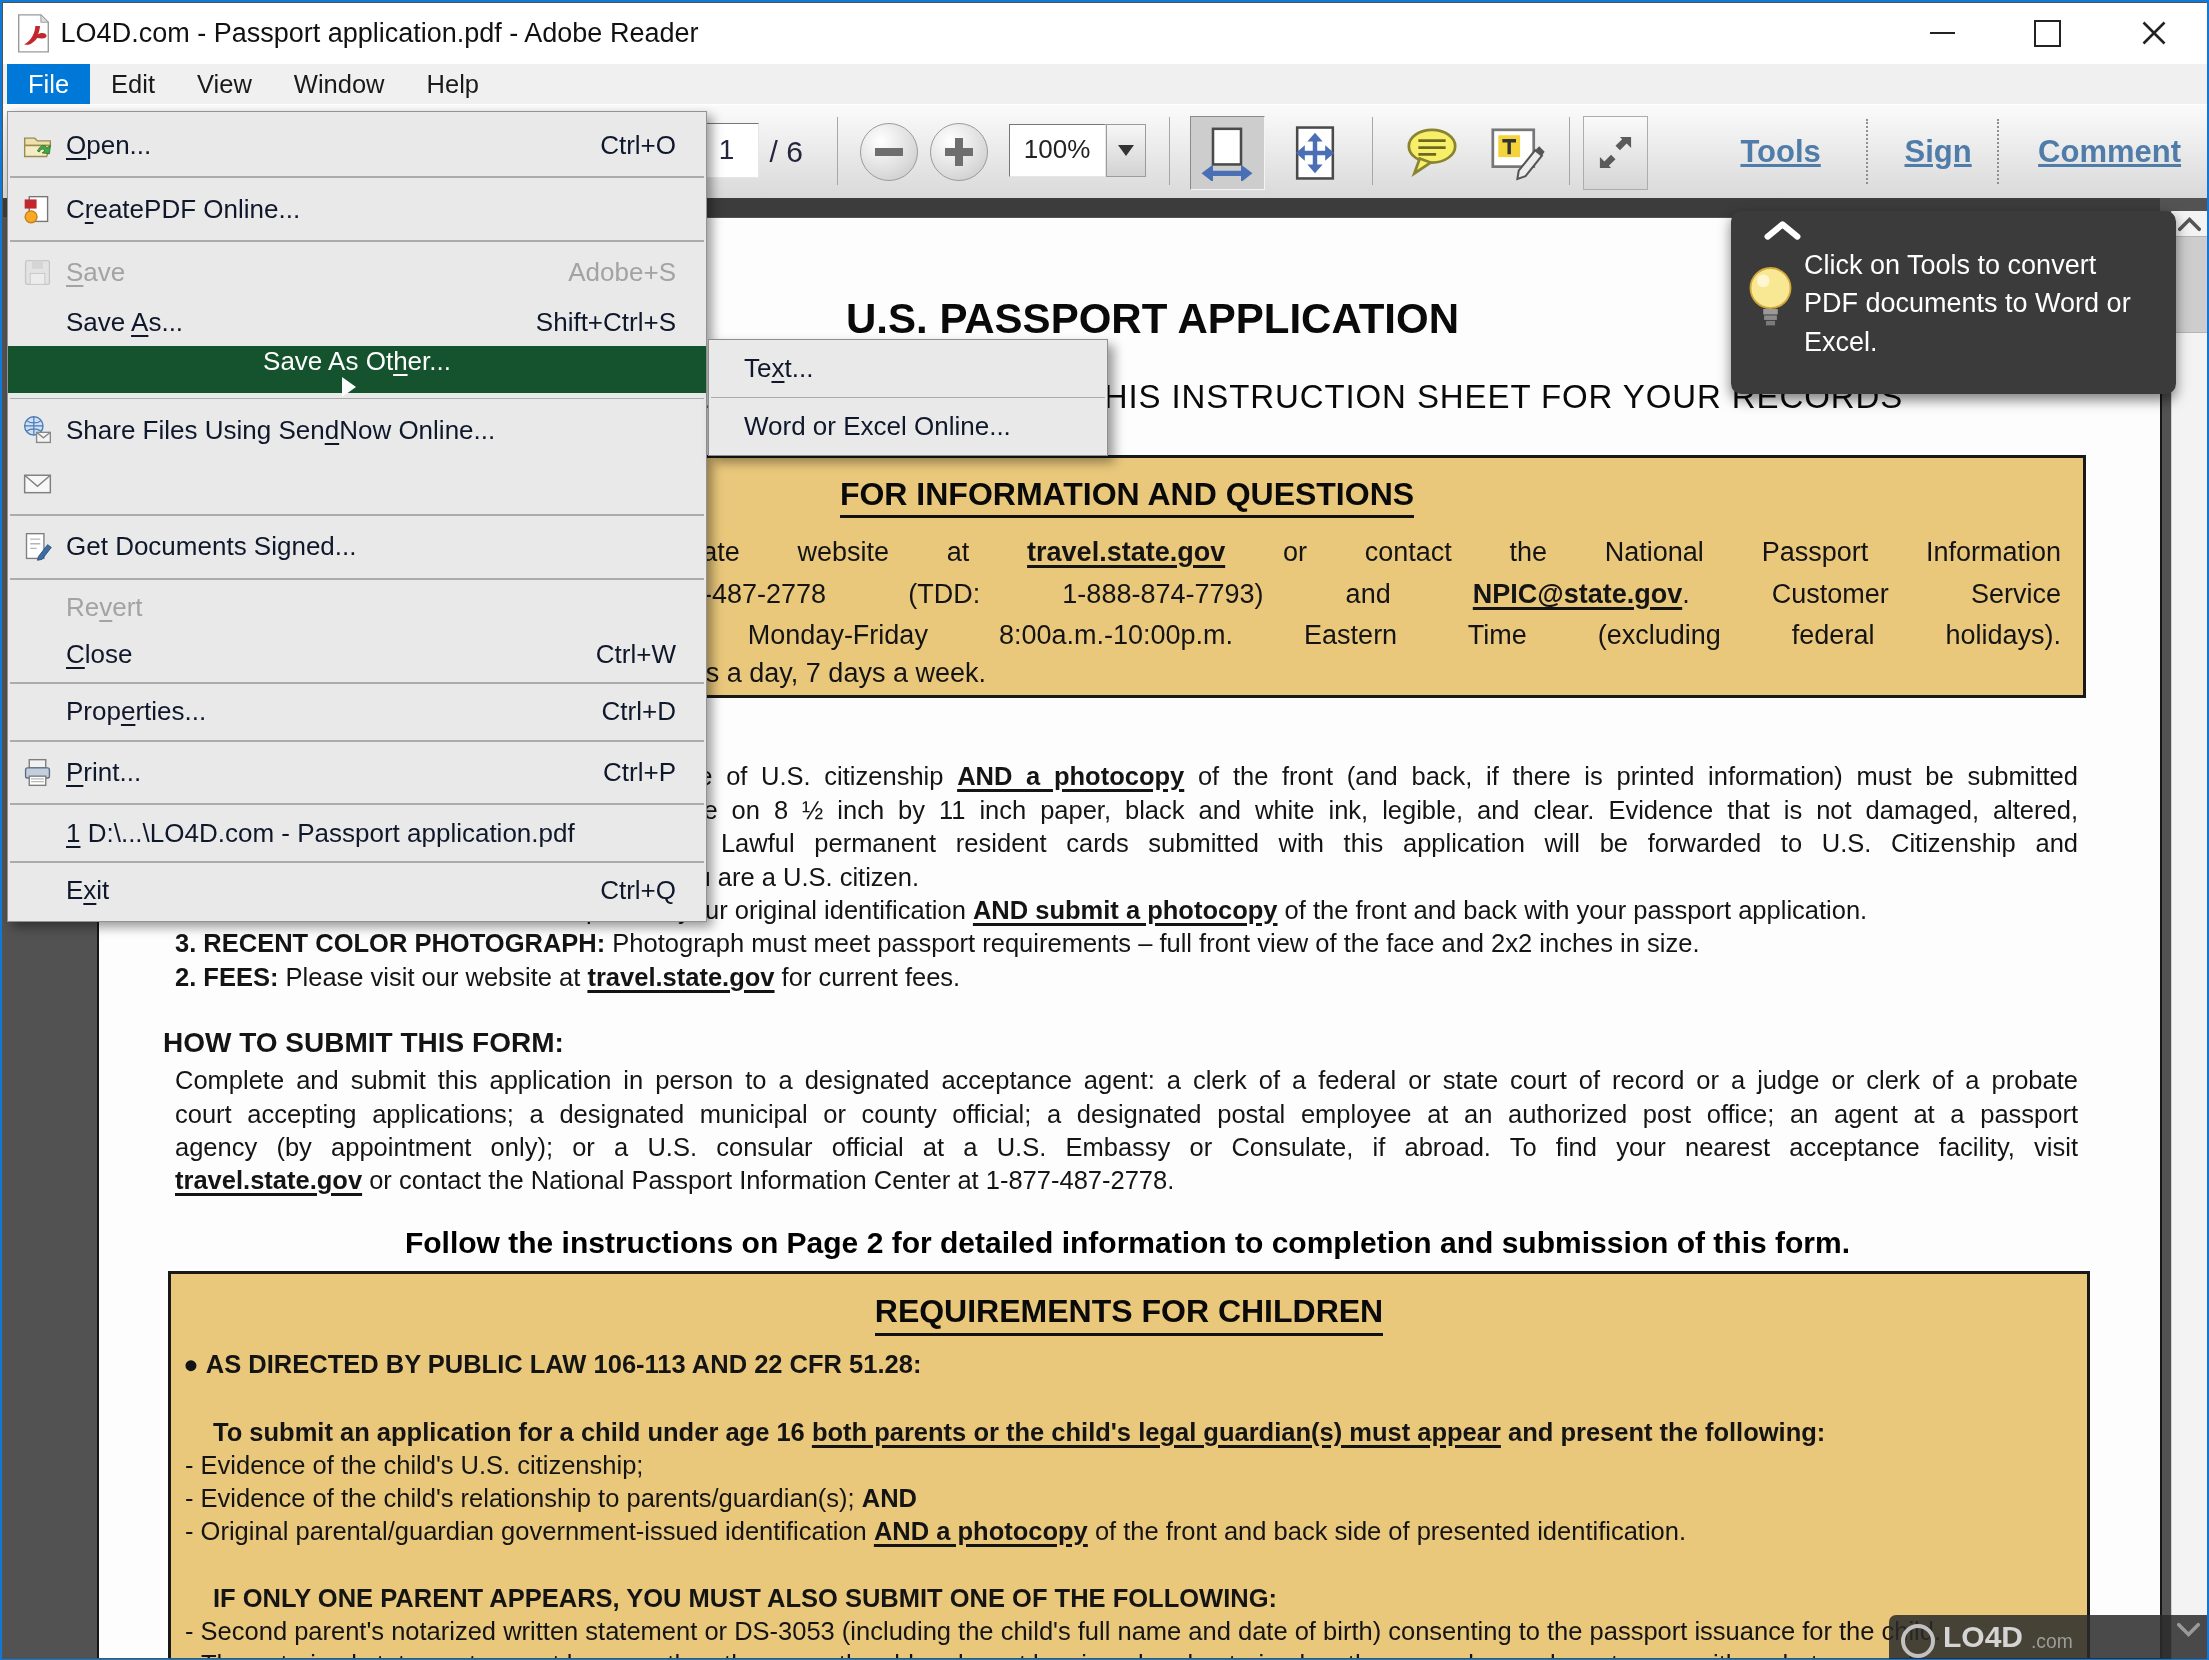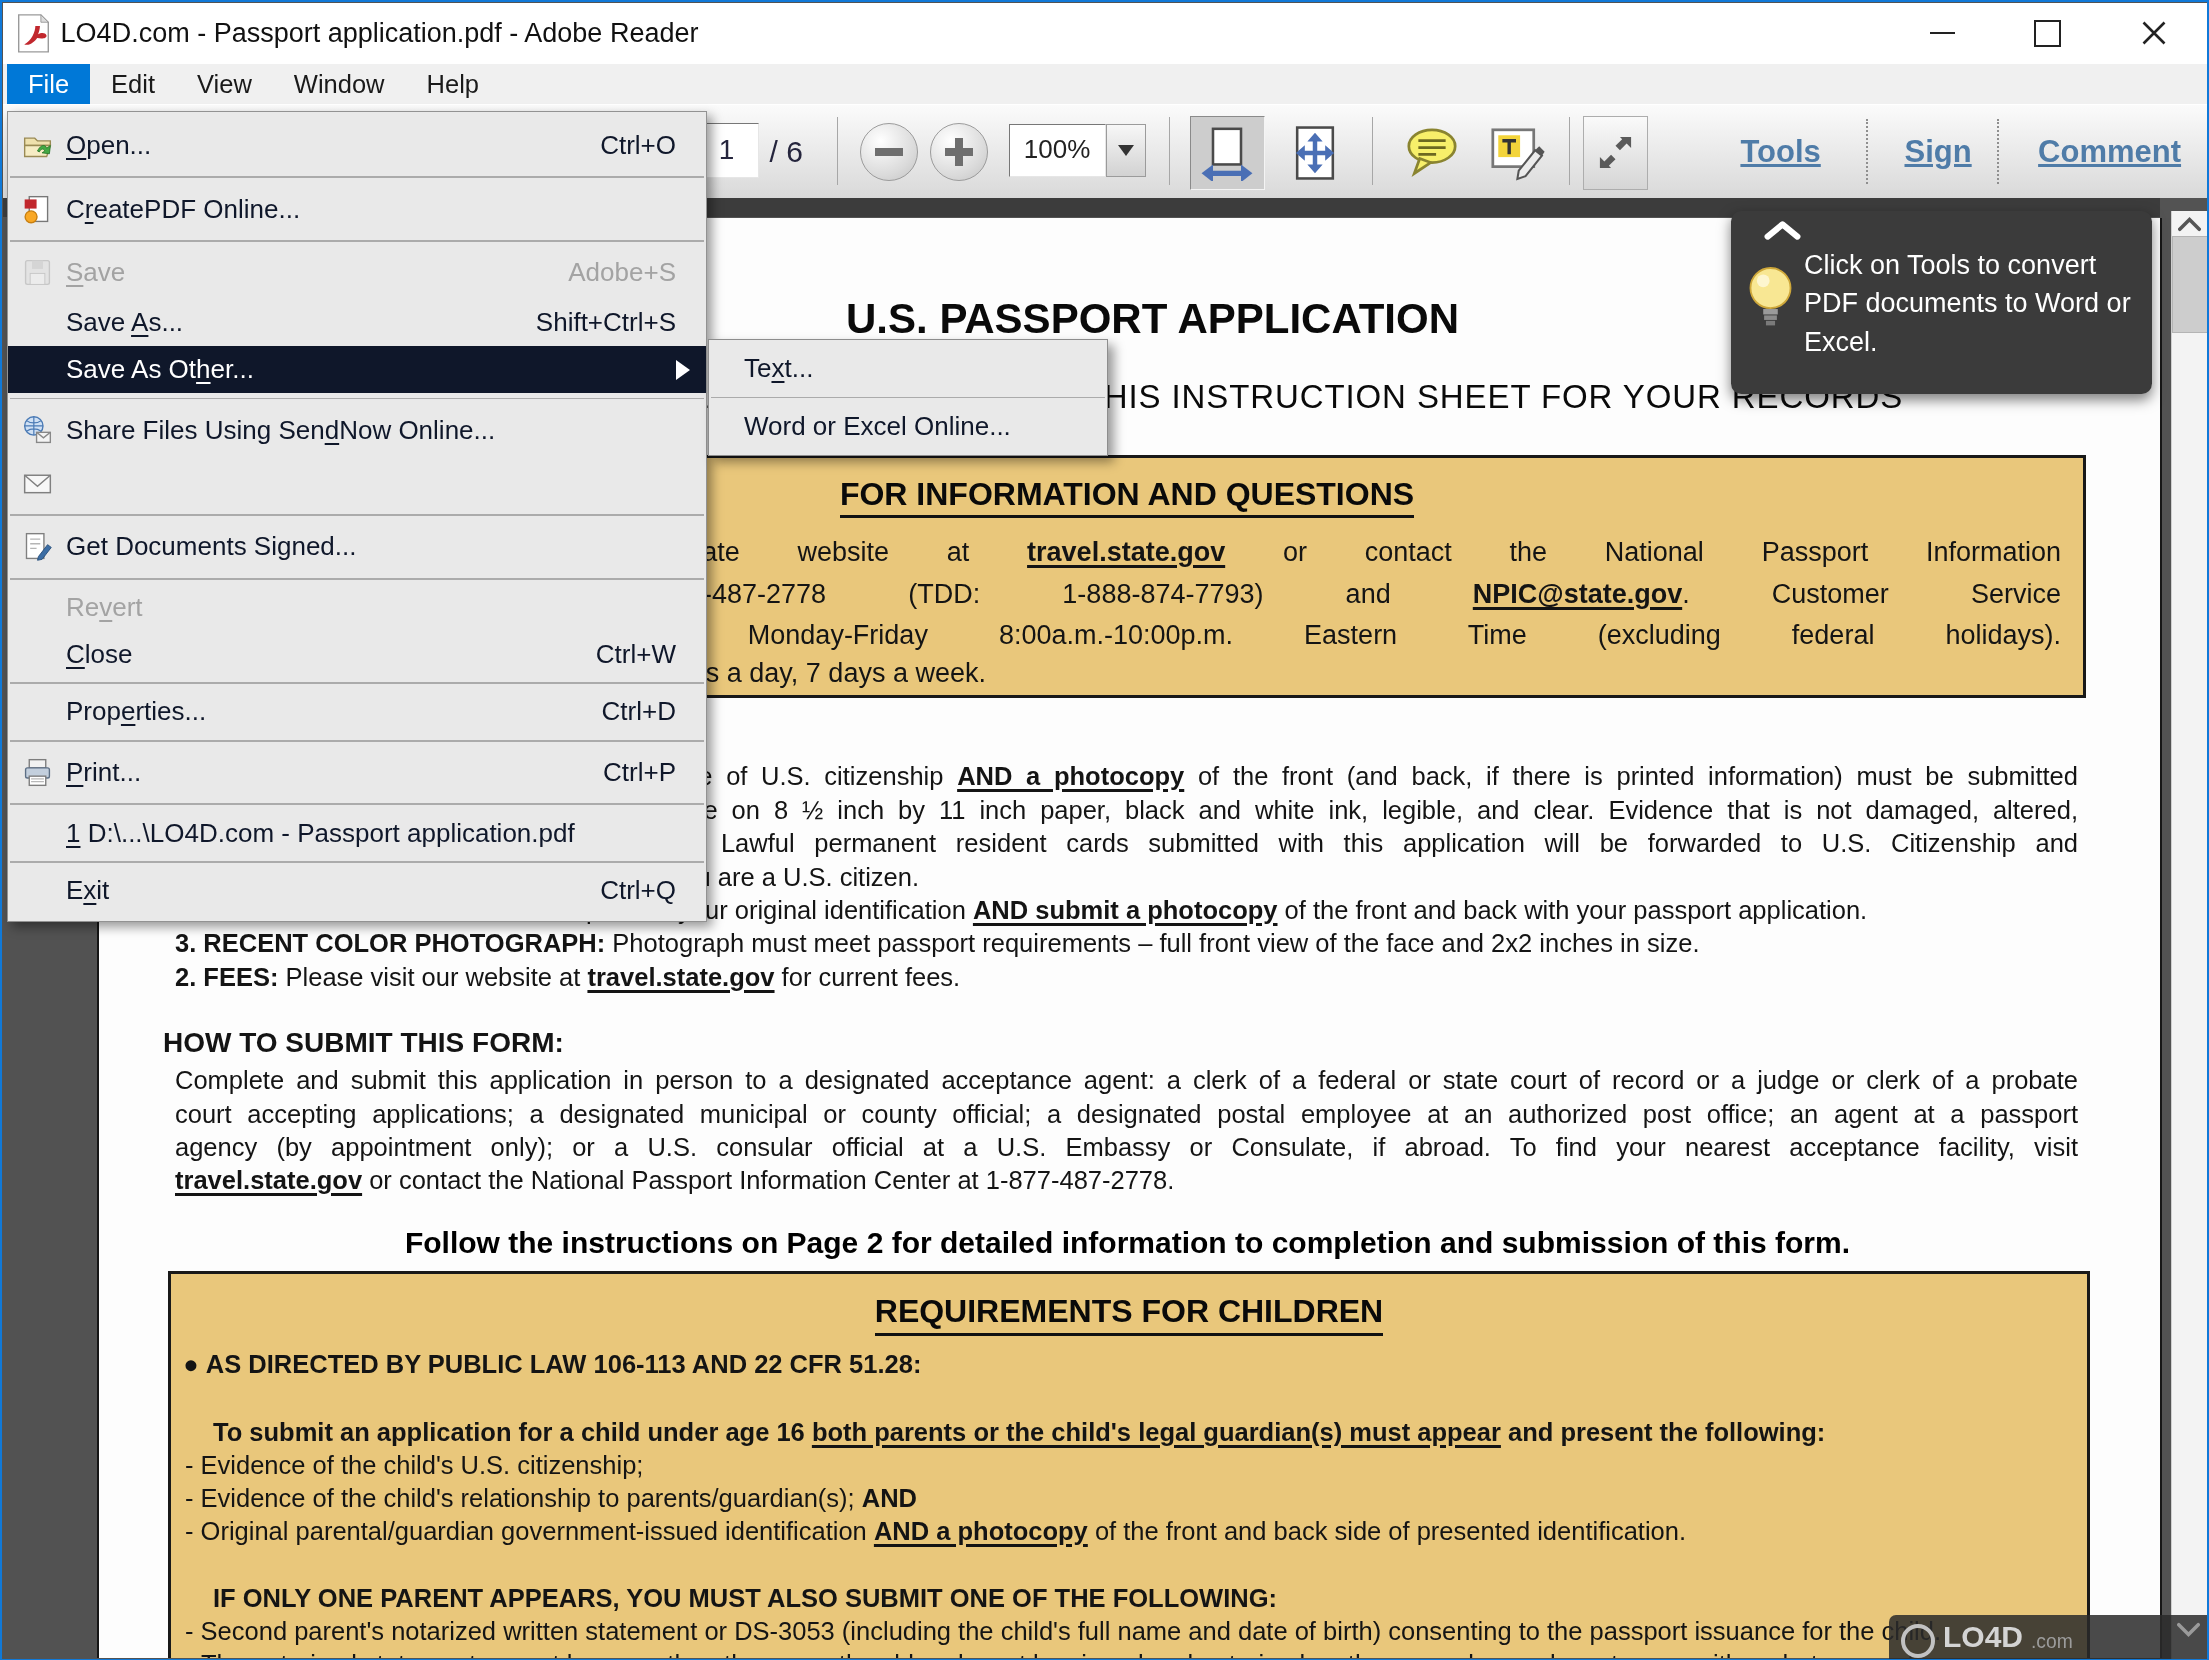--- a/index.html
+++ b/index.html
@@ -61,21 +61,21 @@
   #info-box{left:69px;top:237px;width:1918px;height:243px;}
   #children-box{left:69px;top:1053px;width:1922px;height:632px;}
   .box-title{position:absolute;width:100%;text-align:center;font-size:32px;font-weight:bold;color:#0a0a0a;}
   .box-title span{display:inline-block;border-bottom:3.5px solid #111;padding-bottom:2.6px;}
   .info-line{position:absolute;left:23px;width:1867px;font-size:27px;line-height:35px;color:#141414;white-space:nowrap;}
   .info-line.just{white-space:normal;}
   #howto-title{font-weight:bold;}
   #follow-note{left:76px;top:1008px;width:1905px;text-align:center;font-size:30px;font-weight:bold;}
   .child-line{position:absolute;font-size:25.5px;line-height:32px;color:#141414;white-space:nowrap;}
   
-  #tooltip{left:1731px;top:211px;width:421px;height:183px;background:#3b3b3b;border-radius:10.5px;box-shadow:0 5.3px 12.3px rgba(0,0,0,.5);z-index:10;}
+  #tooltip{left:1731px;top:211px;width:421px;height:183px;background:#3b3b3b;border-radius:10.5px;box-shadow:0 5.3px 12.3px rgba(0,0,0,.5);z-index:10;padding-left:24px;}
   #tooltip .tline{position:absolute;left:73px;font-size:27px;color:#fff;white-space:nowrap;}
   #tt-chevron{left:32px;top:8.8px;width:39px;height:21px;}
   #tt-bulb{left:14px;top:53px;width:51px;height:70px;}
   
   .wm-ring{position:absolute;border-radius:50%;}
   #wm-big{z-index:12;pointer-events:none;}
   #wm-big .wm-ring{left:1742px;top:325px;width:132px;height:132px;border:15px solid rgba(205,205,205,.5);}
   #wm-big .wm-text{position:absolute;left:1886px;top:305px;font-size:107px;font-weight:bold;color:rgba(205,205,205,.5);letter-spacing:-2.6px;}
   #wm-big .wm-suffix{position:absolute;left:2033px;top:393px;font-size:56px;color:rgba(205,205,205,.45);}
   #wm-child{z-index:4;pointer-events:none;}
@@ -95,21 +95,21 @@
   
   #file-menu{left:7px;top:111px;width:700px;background:#e9e9e9;border:0.9px solid #929292;box-shadow:5.3px 5.3px 10.5px rgba(0,0,0,.4);z-index:30;box-sizing:border-box;padding:7px 0;}
   .mi{display:flex;align-items:center;height:47px;font-size:26px;color:#0f172a;position:relative;}
   .mi.tall{height:53px;}
   .mi .mic{width:58px;display:flex;align-items:center;justify-content:center;flex:none;}
   .mi .mic svg{width:33px;height:33px;}
   .mi .ml{flex:1;white-space:nowrap;}
   .mi .sc{padding-right:30px;white-space:nowrap;}
   .mi.dis{color:#a3a3a3;}
   .mi.dis .mic{opacity:.45;filter:grayscale(1);}
-  .mi.hl{background:#0f172a;color:#ffffff;}
+  .mi.hl{background:#14532d;color:#ffffff;flex-direction:column;}
   .acc{text-decoration:underline;text-underline-offset:3.5px;}
   .msep{height:1.8px;background:#ababab;margin:4.4px 1.8px;}
   .arr{width:0;height:0;border-top:10.5px solid transparent;border-bottom:10.5px solid transparent;border-left:14px solid #fff;margin-right:16px;}
   
   #submenu{left:708px;top:339px;width:400px;background:#e9e9e9;border:0.9px solid #8d8d8d;box-shadow:6.1px 6.1px 10.5px rgba(0,0,0,.4);z-index:31;box-sizing:border-box;padding:5.3px 0;}
   #submenu .mi{padding-left:35px;}
 </style>
 </head>
 <body>
 

